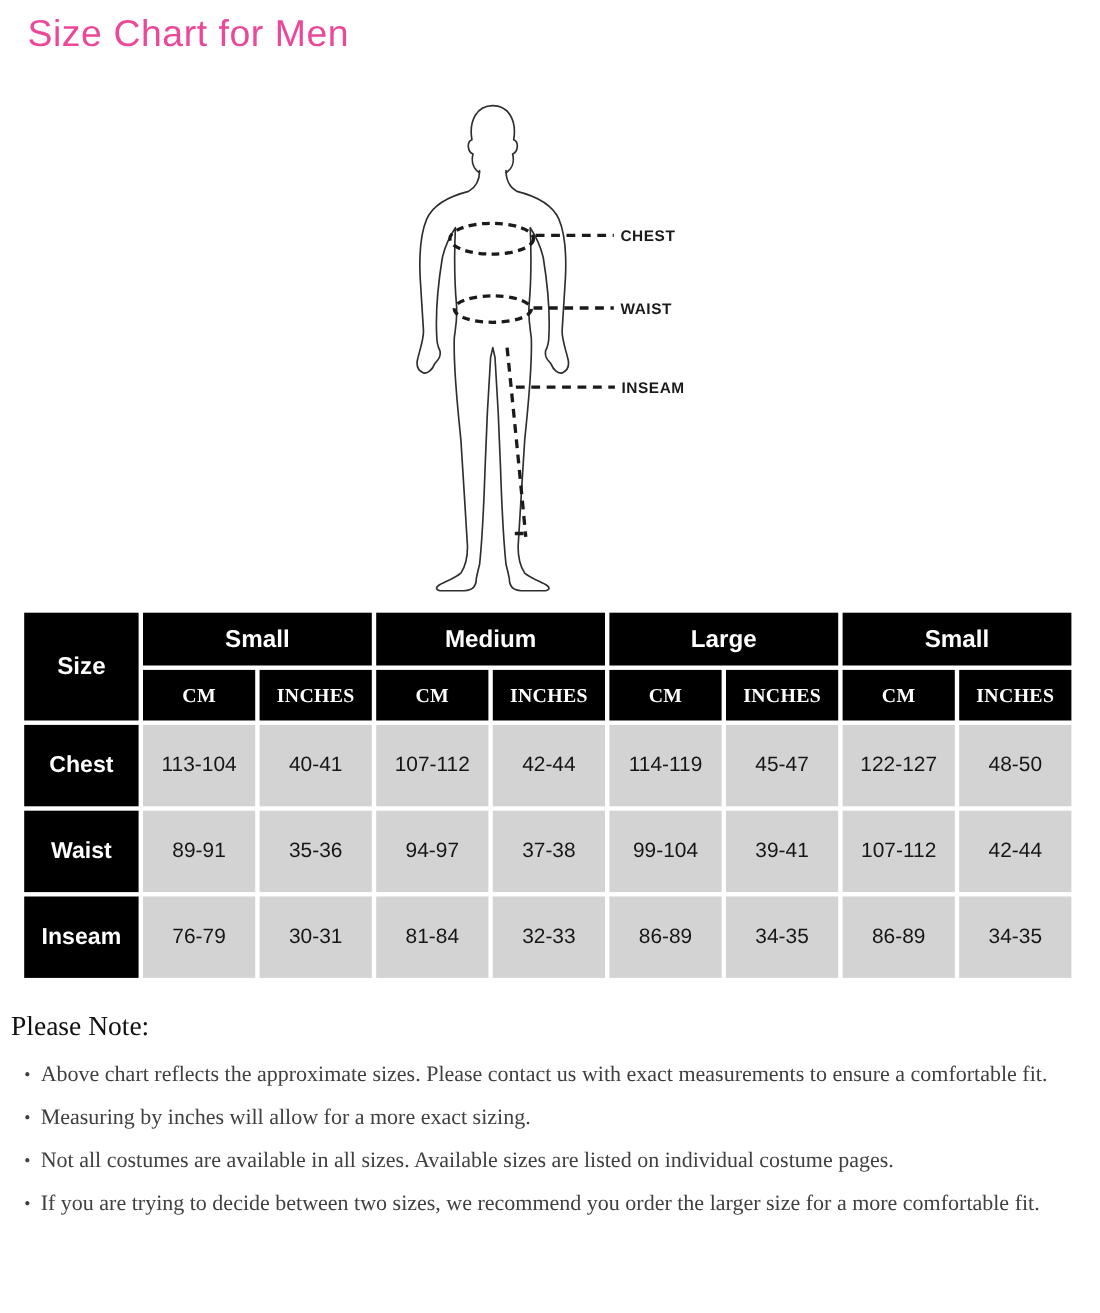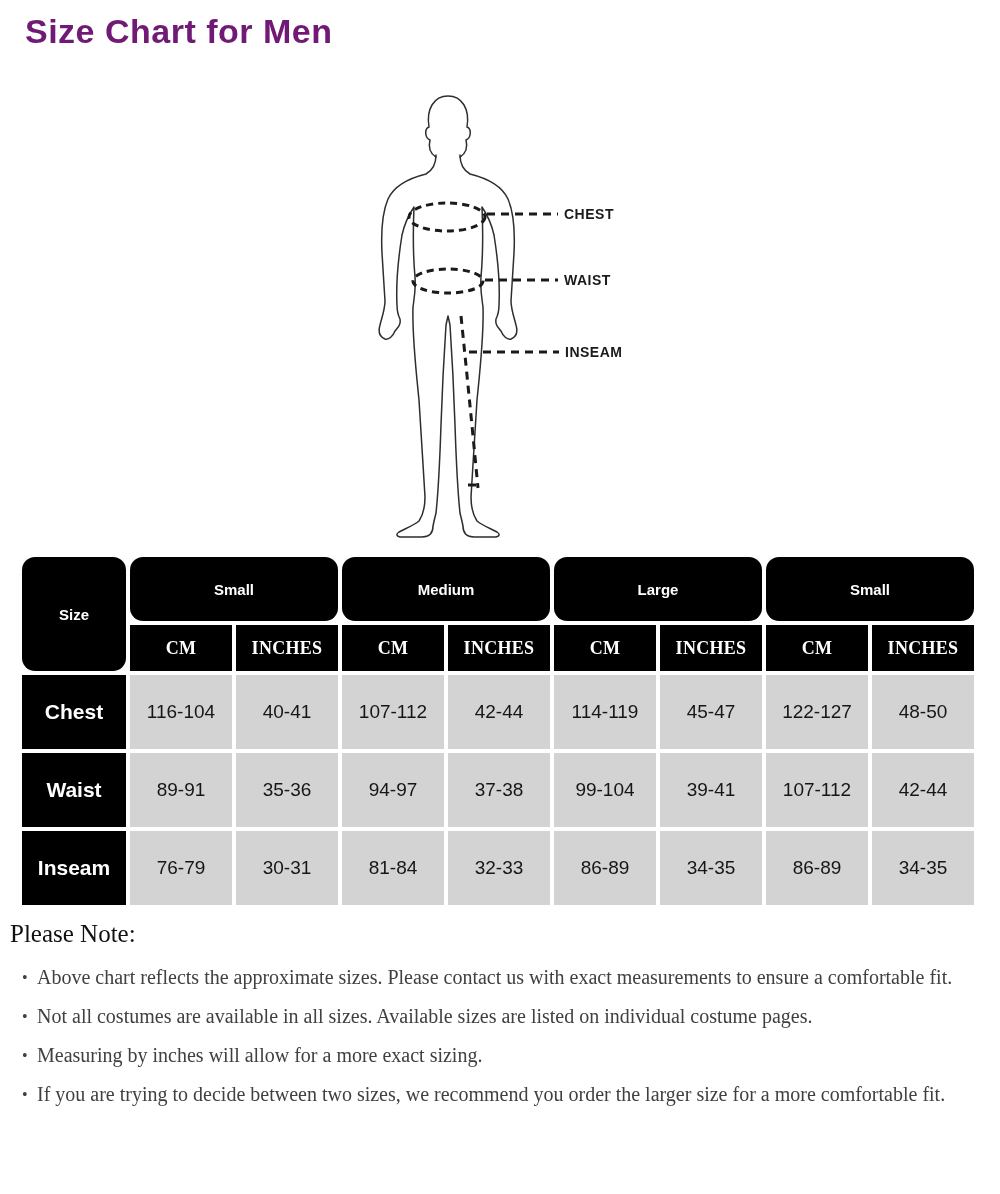--- a/index.html
+++ b/index.html
@@ -12,23 +12,23 @@
     color: #111;
     overflow: hidden;
   }
 
   .page-title {
     position: absolute;
     left: 25px;
     top: 12px;
     margin: 0;
     font-size: 34px;
-    font-weight: bold;
+    font-weight: normal;
     letter-spacing: 0.5px;
-    color: #701a75;
+    color: #ec4899;
   }
 
   .diagram {
     position: absolute;
     left: 330px;
     top: 85px;
     width: 350px;
     height: 460px;
   }
 
@@ -44,21 +44,21 @@
     text-align: center;
     vertical-align: middle;
     padding: 0;
   }
   .size-table th {
     background: #000000;
     color: #ffffff;
     font-weight: bold;
   }
   .size-table .corner-cell { font-size: 22px; }
-  .size-table .group-row th { font-size: 15px; height: 64px; border-radius: 13px; }
+  .size-table .group-row th { font-size: 22px; height: 48px; }
   .size-table .unit-row th { font-size: 18px; height: 46px; letter-spacing: 0.3px; font-family: Liberation Serif, serif; }
   .size-table .row-label { font-size: 21px; }
   .size-table td {
     background: #d3d3d3;
     color: #161616;
     font-size: 19px;
     height: 74px;
   }
 
   .notes {
@@ -228,21 +228,21 @@
     <th>INCHES</th>
     <th>CM</th>
     <th>INCHES</th>
     <th>CM</th>
     <th>INCHES</th>
     <th>CM</th>
     <th>INCHES</th>
   </tr>
   <tr>
     <th class="row-label">Chest</th>
-    <td>116-104</td>
+    <td>113-104</td>
     <td>40-41</td>
     <td>107-112</td>
     <td>42-44</td>
     <td>114-119</td>
     <td>45-47</td>
     <td>122-127</td>
     <td>48-50</td>
   </tr>
   <tr>
     <th class="row-label">Waist</th>
@@ -266,17 +266,17 @@
     <td>86-89</td>
     <td>34-35</td>
   </tr>
 </tbody>
   </table>
 
 <div class="notes">
   <p class="notes-heading">Please Note:</p>
   <ul class="notes-list">
     <li>Above chart reflects the approximate sizes. Please contact us with exact measurements to ensure a comfortable fit.</li>
+    <li>Measuring by inches will allow for a more exact sizing.</li>
     <li>Not all costumes are available in all sizes. Available sizes are listed on individual costume pages.</li>
-    <li>Measuring by inches will allow for a more exact sizing.</li>
     <li>If you are trying to decide between two sizes, we recommend you order the larger size for a more comfortable fit.</li>
   </ul>
 </div>
 
 </body></html>

